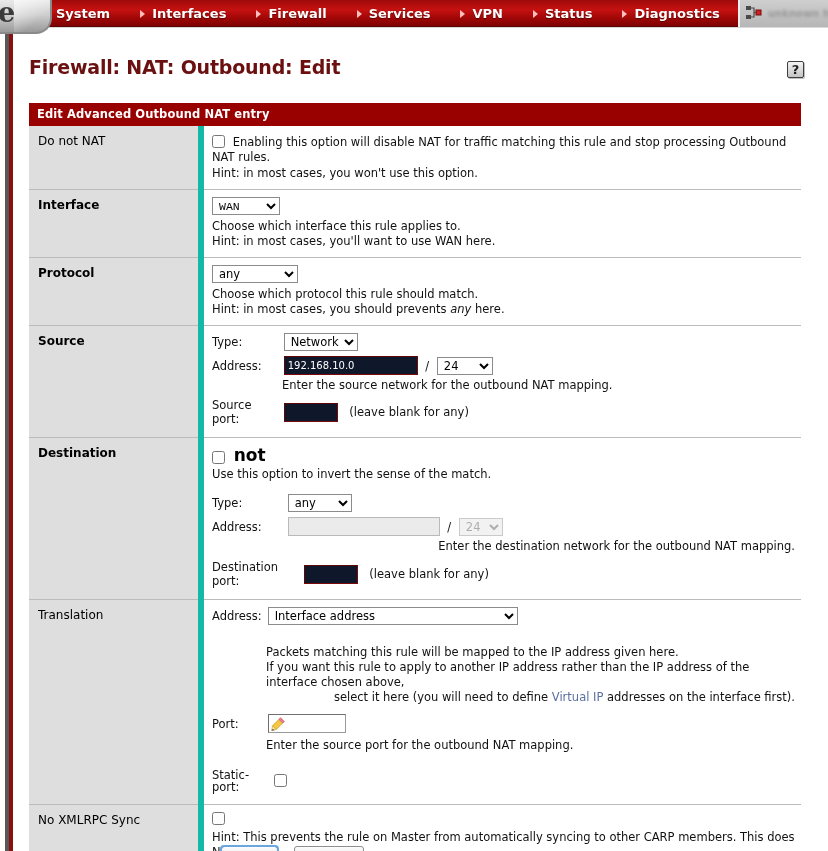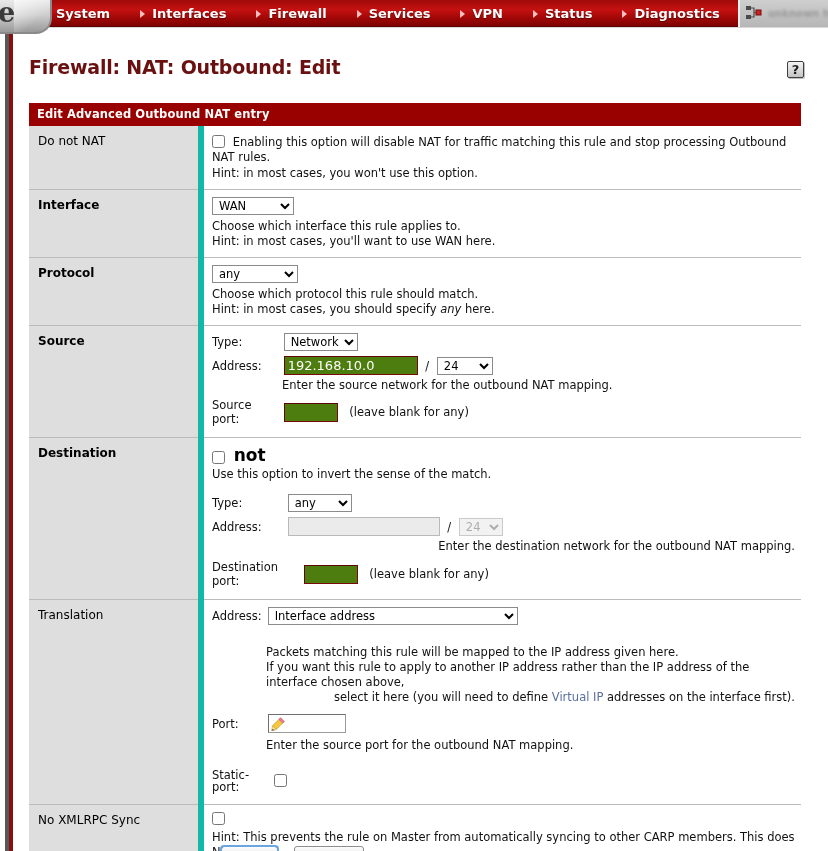--- a/index.html
+++ b/index.html
@@ -193,26 +193,26 @@
     font-size: 12px;
     height: 19px;
     border: 1px solid #9a9a9a;
     border-top-color: #6f6f6f;
     border-left-color: #6f6f6f;
     background: #ffffff;
     padding: 0 3px;
     vertical-align: middle;
   }
   input.redfill {
-    background: #4d7c0f;
+    background: #0f172a;
     color: #ffffff;
     border: 1px solid #7a0a0a;
     border-top-color: #5d0606;
     border-left-color: #5d0606;
-    font-size: 13px;
+    font-size: 10px;
   }
   input.txt:disabled { background: #ebebeb; border-color: #b9b9b9; }
 
   input.chk {
     width: 13px; height: 13px;
     margin: 0; vertical-align: -2px;
     accent-color: #a9a9a9;
   }
 
   .subrow { margin-bottom: 3px; }
@@ -349,37 +349,37 @@
           <input class="chk" type="checkbox" style="">
           <span class="hint" style="margin-left:4px;">Enabling this option will disable NAT for traffic matching this rule and stop processing Outbound NAT rules.</span>
         </div>
         <div class="hint" style="margin-top:1px;">Hint: in most cases, you won't use this option.</div>
       </td>
     </tr>
 
     <tr>
       <td class="lblcell bold topline">Interface</td>
       <td class="valcell">
-        <select class="std" style="width:82px;">
+        <select class="std" style="width:68px;font-family:Liberation Mono, monospace;">
           <option>WAN</option>
         </select>
         <div class="hint" style="margin-top:4px;">Choose which interface this rule applies to.</div>
         <div class="hint">Hint: in most cases, you'll want to use WAN here.</div>
       </td>
     </tr>
 
     <tr>
       <td class="lblcell bold topline">Protocol</td>
       <td class="valcell">
         <select class="std" style="width:86px;">
           <option>any</option>
         </select>
         <div class="hint" style="margin-top:4px;">Choose which protocol this rule should match.</div>
         <div class="hint">
-          <span>Hint: in most cases, you should specify </span><span class="ital">any</span><span> here.</span>
+          <span>Hint: in most cases, you should prevents </span><span class="ital">any</span><span> here.</span>
         </div>
       </td>
     </tr>
 
     <tr>
       <td class="lblcell bold topline">Source</td>
       <td class="valcell">
         <div class="subrow">
           <span class="sublabel" style="width:68px;">Type:</span>
           <select class="std" style="width:74px;">

